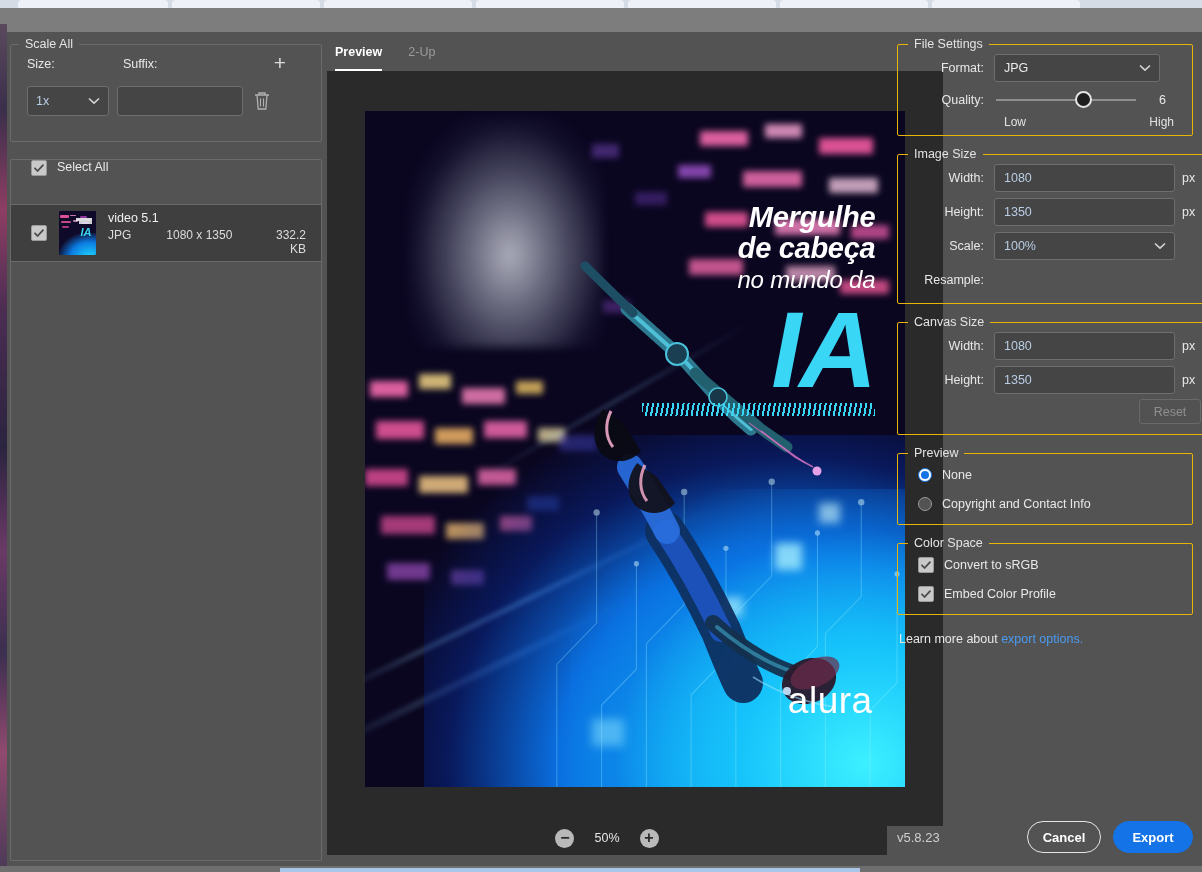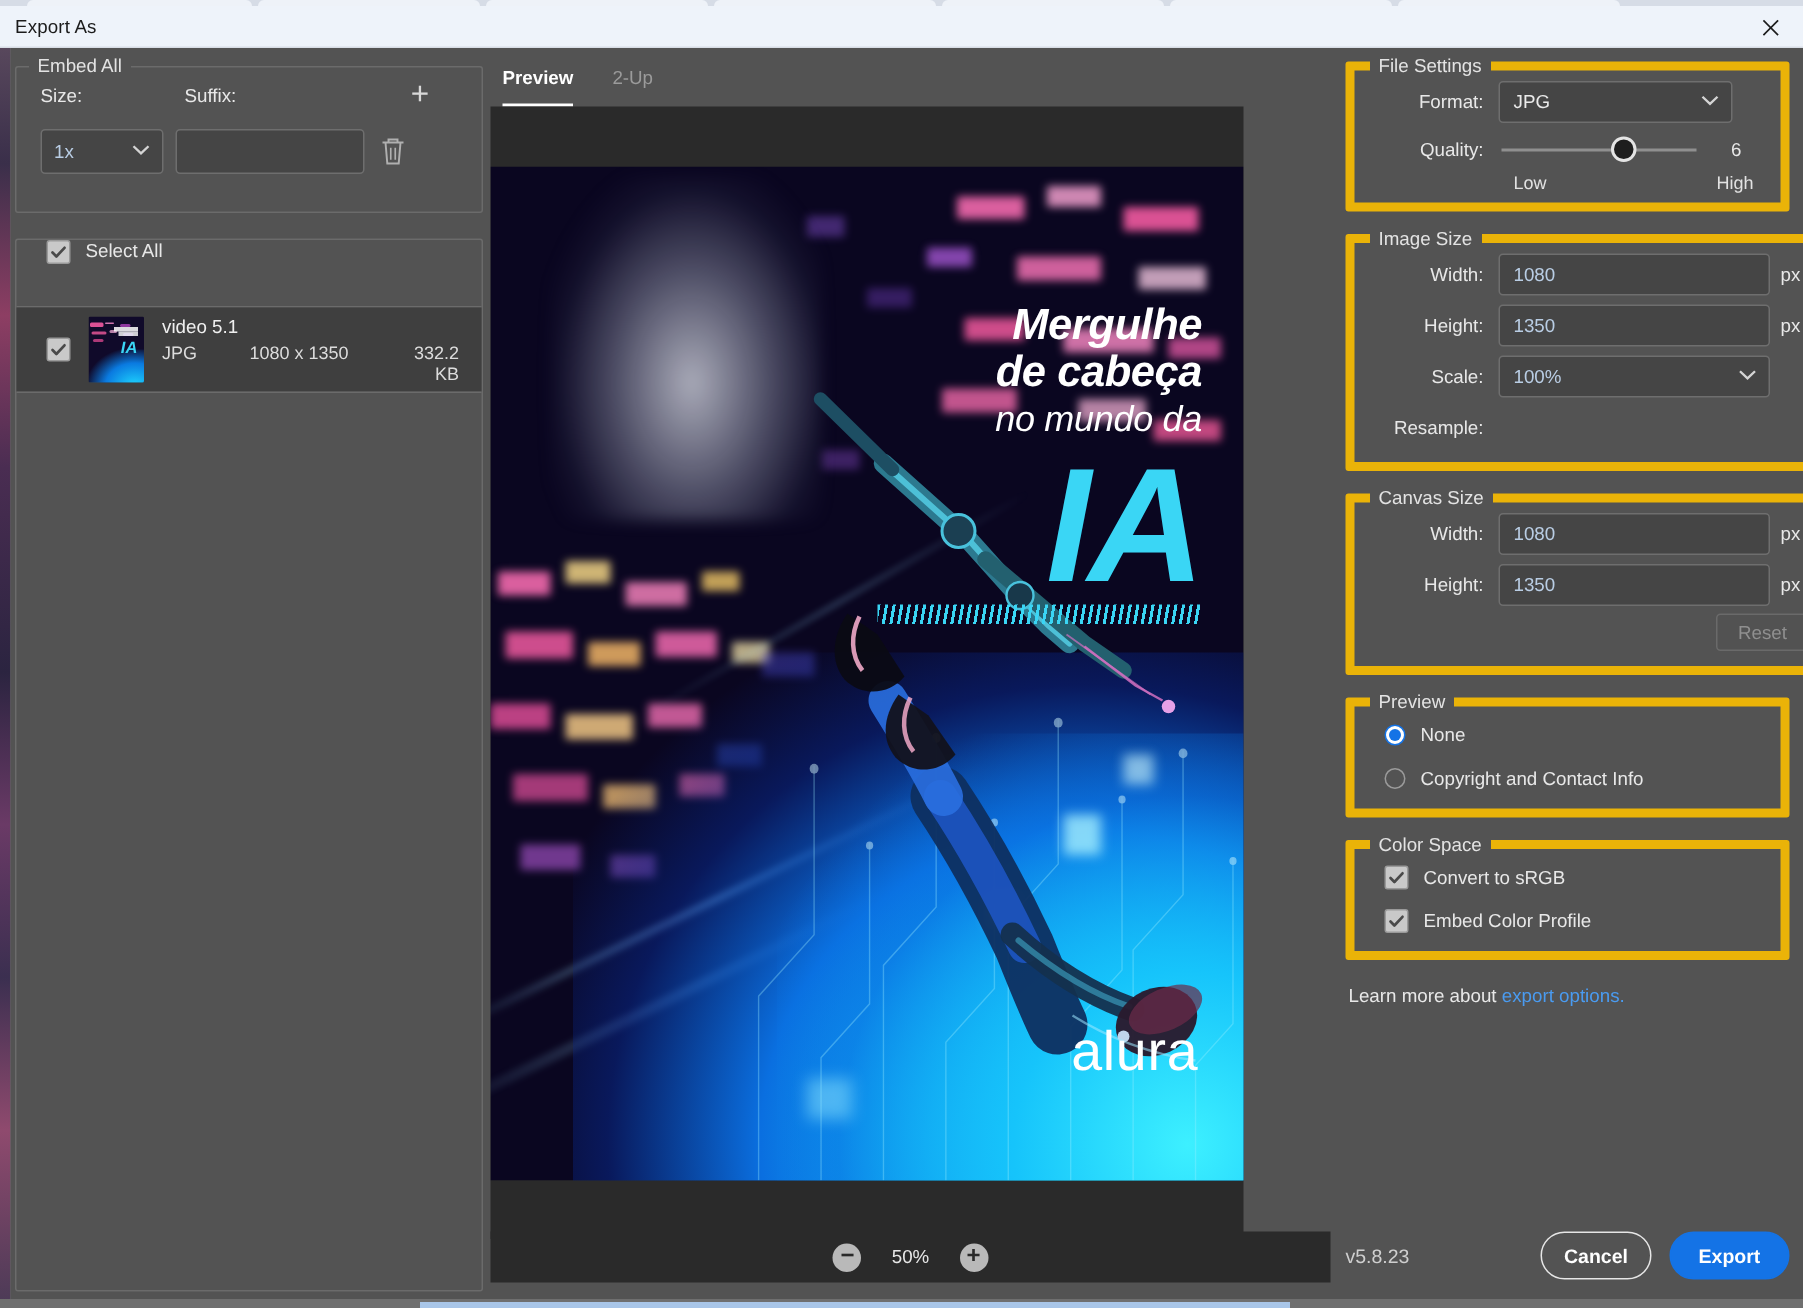--- a/index.html
+++ b/index.html
@@ -95,37 +95,37 @@
   .file-sub .dim { width:104px; }
   .file-sub .sz { text-align:right; }
 
   
   .preview-col { position:absolute; left:320px; top:5px; width:560px; height:824px; }
   .tabs { display:flex; gap:26px; padding:8px 8px 0 8px; height:34px; }
   .tab { font-size:12.5px; color:#9b9b9b; padding-bottom:8px; cursor:pointer; position:relative; }
   .tab.active { color:#ffffff; font-weight:bold; }
   .tab.active:after { content:""; position:absolute; left:0; right:0; bottom:0; height:2px; background:#fff; }
   .preview-stage {
-    position:absolute; left:0; top:34px; width:502px; height:755px; background:#2a2a2a;
+    position:absolute; left:0; top:34px; width:616px; height:755px; background:#2a2a2a;
     display:flex; align-items:center; justify-content:center;
   }
   .poster { width:540px; height:676px; position:relative; overflow:hidden; }
 
   .zoombar {
     position:absolute; left:0; bottom:6px; width:560px; height:34px;
     display:flex; align-items:center; justify-content:center; gap:20px;
     background:#2a2a2a; color:#e6e6e6; font-size:12.5px;
   }
   .zbtn { width:19px; height:19px; border-radius:50%; background:#b9b9b9; color:#2a2a2a;
     display:flex; align-items:center; justify-content:center; font-size:16px; font-weight:bold;
     line-height:1; cursor:pointer; }
 
   
   .right-col { position:absolute; left:884px; top:5px; width:308px; height:824px; padding:0 6px; }
-  .rgrp { border:6px solid #eab308; border-radius:2px; margin-bottom:11px; position:relative; }
+  .rgrp { border:1px solid #eab308; border-radius:2px; margin-bottom:11px; position:relative; }
   .rgrp > legend { padding:0 6px; margin-left:10px; font-size:12.5px; color:#e3e3e3; }
   .frow { display:flex; align-items:center; height:34px; padding:0 6px 0 0; }
   .frow .lab { width:96px; text-align:right; padding-right:10px; font-size:12.5px; color:#e8e8e8; }
   .fld {
     flex:1; height:28px; background:#454545; border:1px solid #6e6e6e; border-radius:3px;
     color:#b9cde4; font-size:12.5px; padding:0 9px; outline:none; display:flex; align-items:center;
   }
   .fld.sel { cursor:pointer; position:relative; padding-right:26px; }
   .fld.sel .chev { position:absolute; right:8px; color:#d4d4d4; font-size:10px; }
   .fld.white { color:#eaeaea; }
@@ -224,36 +224,27 @@
     <div class="t" style="left:476px;width:148px"></div>
     <div class="t" style="left:628px;width:148px"></div>
     <div class="t" style="left:780px;width:148px"></div>
     <div class="t" style="left:932px;width:148px"></div>
   </div>
   <div class="left-sliver"></div>
   <div class="bottom-strip">
     <div class="blue"></div>
   </div>
 
-  <div class="titlebar">
-    <span class="title">Export As</span>
-    <div class="close">
-      <svg width="11" height="11" viewBox="0 0 11 11">
-        <line x1="0.6" y1="0.6" x2="10.4" y2="10.4" stroke="#1b1b1b" stroke-width="1.1"></line>
-        <line x1="10.4" y1="0.6" x2="0.6" y2="10.4" stroke="#1b1b1b" stroke-width="1.1"></line>
-      </svg>
-    </div>
-  </div>
 
   <div class="dialog">
 
     <div class="left-col">
 
       <fieldset class="grp scale-all">
-        <legend>Embed All</legend>
+        <legend>Scale All</legend>
         <div class="sa-head">
           <span class="lbl-size">Size:</span>
           <span class="lbl-suffix">Suffix:</span>
           <span class="plus">+</span>
         </div>
         <div class="sa-row">
           <div class="select sel-1x">
             <span class="val">1x</span>
             <span class="chev">
               <svg width="12" height="8" viewBox="0 0 12 8">

